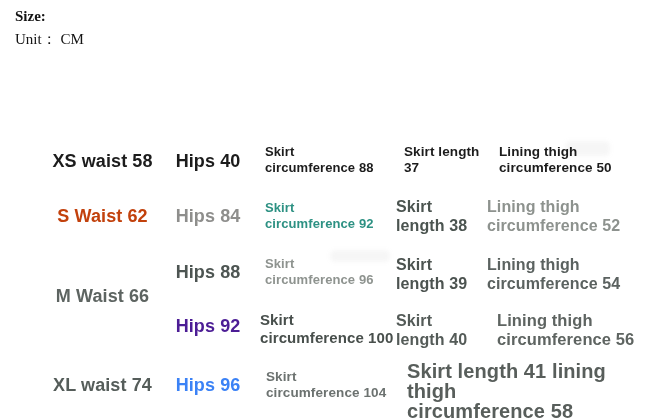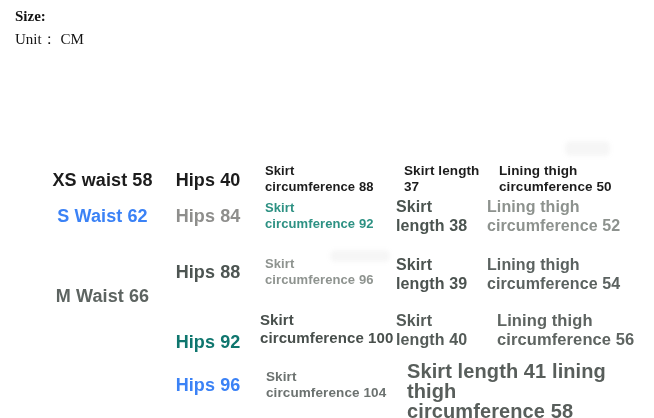--- a/index.html
+++ b/index.html
@@ -19,21 +19,21 @@
     font-weight: 700; font-size: 15px; color: #141414;
   }
   .hdr-unit {
     position: absolute; left: 15px; top: 30px;
     font-family: "Liberation Serif", serif;
     font-weight: 400; font-size: 15px; color: #141414;
   }
 
   
   .row { position: absolute; left: 0; width: 654px; height: 50px; }
-  .r1 { top: 156px; }
+  .r1 { top: 137px; }
   .r2 { top: 192px; }
   .r3 { top: 248px; }
   .r4 { top: 305px; }
   .r5 { top: 361px; }
 
   .cell {
     position: absolute;
     font-weight: 700;
     white-space: pre-line;
     letter-spacing: 0.1px;
@@ -44,36 +44,36 @@
   .c4 { left: 396px; width: 88px;  font-size: 16px;   line-height: 19px; top: 5px; }
   .c5 { left: 487px; width: 162px; font-size: 16px;   line-height: 19px; top: 5px; }
   .c45 { left: 407px; width: 232px; font-size: 20px; line-height: 20px; top: 0; }
 
   
   .r1 .cell { color: #1c1c1c; }
   .r1 .c4 { left: 404px; font-size: 13.5px; line-height: 16px; top: 7px; }
   .r1 .c5 { left: 499px; font-size: 13.5px; line-height: 16px; top: 7px; }
 
   
-  .r2 .c1 { color: #3b82f6; }
+  .r2 .c1 { color: #c2410c; }
   .r2 .c2 { color: #8e8e8c; }
   .r2 .c3 { color: #2d9183; top: 8px; }
   .r2 .c4 { color: #4b5450; }
   .r2 .c5 { color: #8d928e; }
 
   
   .r3 .c1 { color: #5d6461; margin-top: 24px; }
   .r3 .c2 { color: #4d5552; }
   .r3 .c3 { color: #8e938f; top: 8px; }
   .r3 .c4 { color: #4c5350; top: 7px; }
   .r3 .c5 { color: #5b6260; top: 7px; }
 
   
   .r4 .c1 { color: #3e4945; top: 13px; }
-  .r4 .c2 { color: #0f766e; top: 25px; }
+  .r4 .c2 { color: #4c1d95; top: 9px; }
   .r4 .c3 { color: #484f4c; left: 260px; font-size: 15px; line-height: 18px; top: 6px; }
   .r4 .c4 { color: #545b58; top: 6px; }
   .r4 .c5 { color: #5e6461; left: 497px; font-size: 16.5px; top: 6px; }
 
   
   .r5 .c1 { color: #555d5a; }
   .r5 .c2 { color: #3b82f6; }
   .r5 .c3 { color: #6c7270; left: 266px; font-size: 13.5px; top: 8px; }
   .r5 .c45 { color: #585e5b; }
 
@@ -136,20 +136,21 @@
     <div class="cell c2">Hips 92</div>
     <div class="cell c3">Skirt
 circumference 100</div>
     <div class="cell c4">Skirt
 length 40</div>
     <div class="cell c5">Lining thigh
 circumference 56</div>
   </div>
 
   <div class="row r5">
+    <div class="cell c1">XL waist 74</div>
     <div class="cell c2">Hips 96</div>
     <div class="cell c3">Skirt
 circumference 104</div>
     <div class="cell c45">Skirt length 41 lining thigh
 circumference 58</div>
   </div>
 
 </div>
 
 </body></html>

